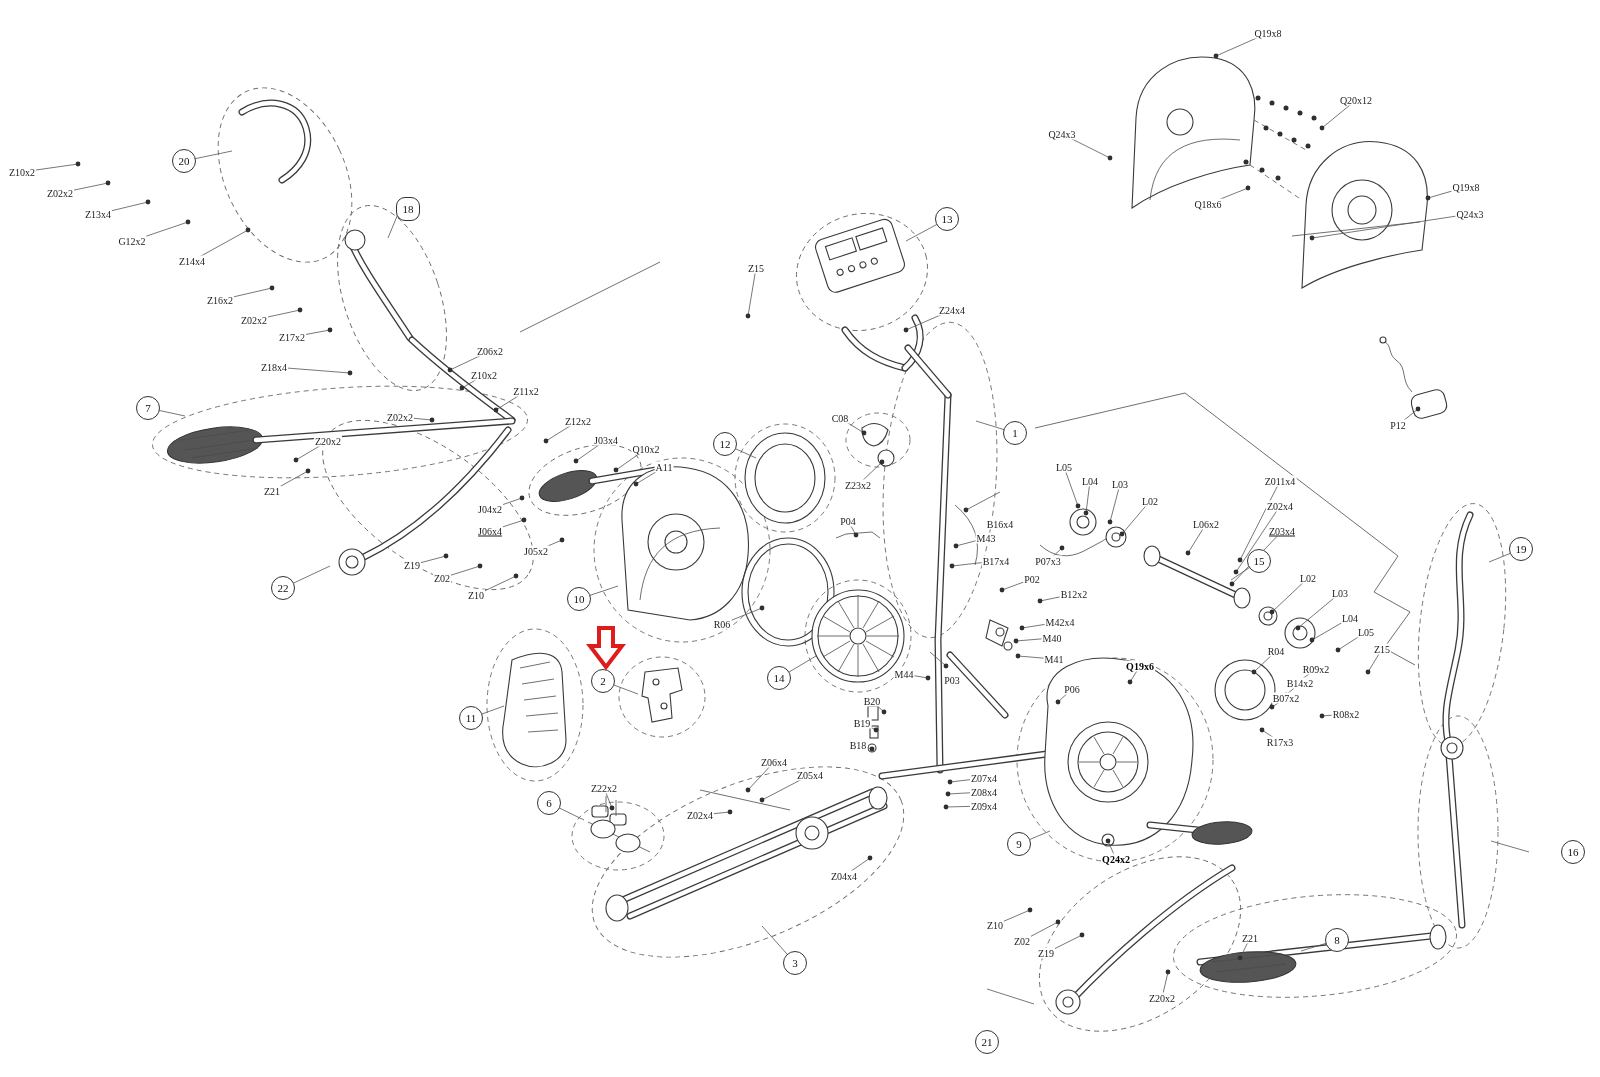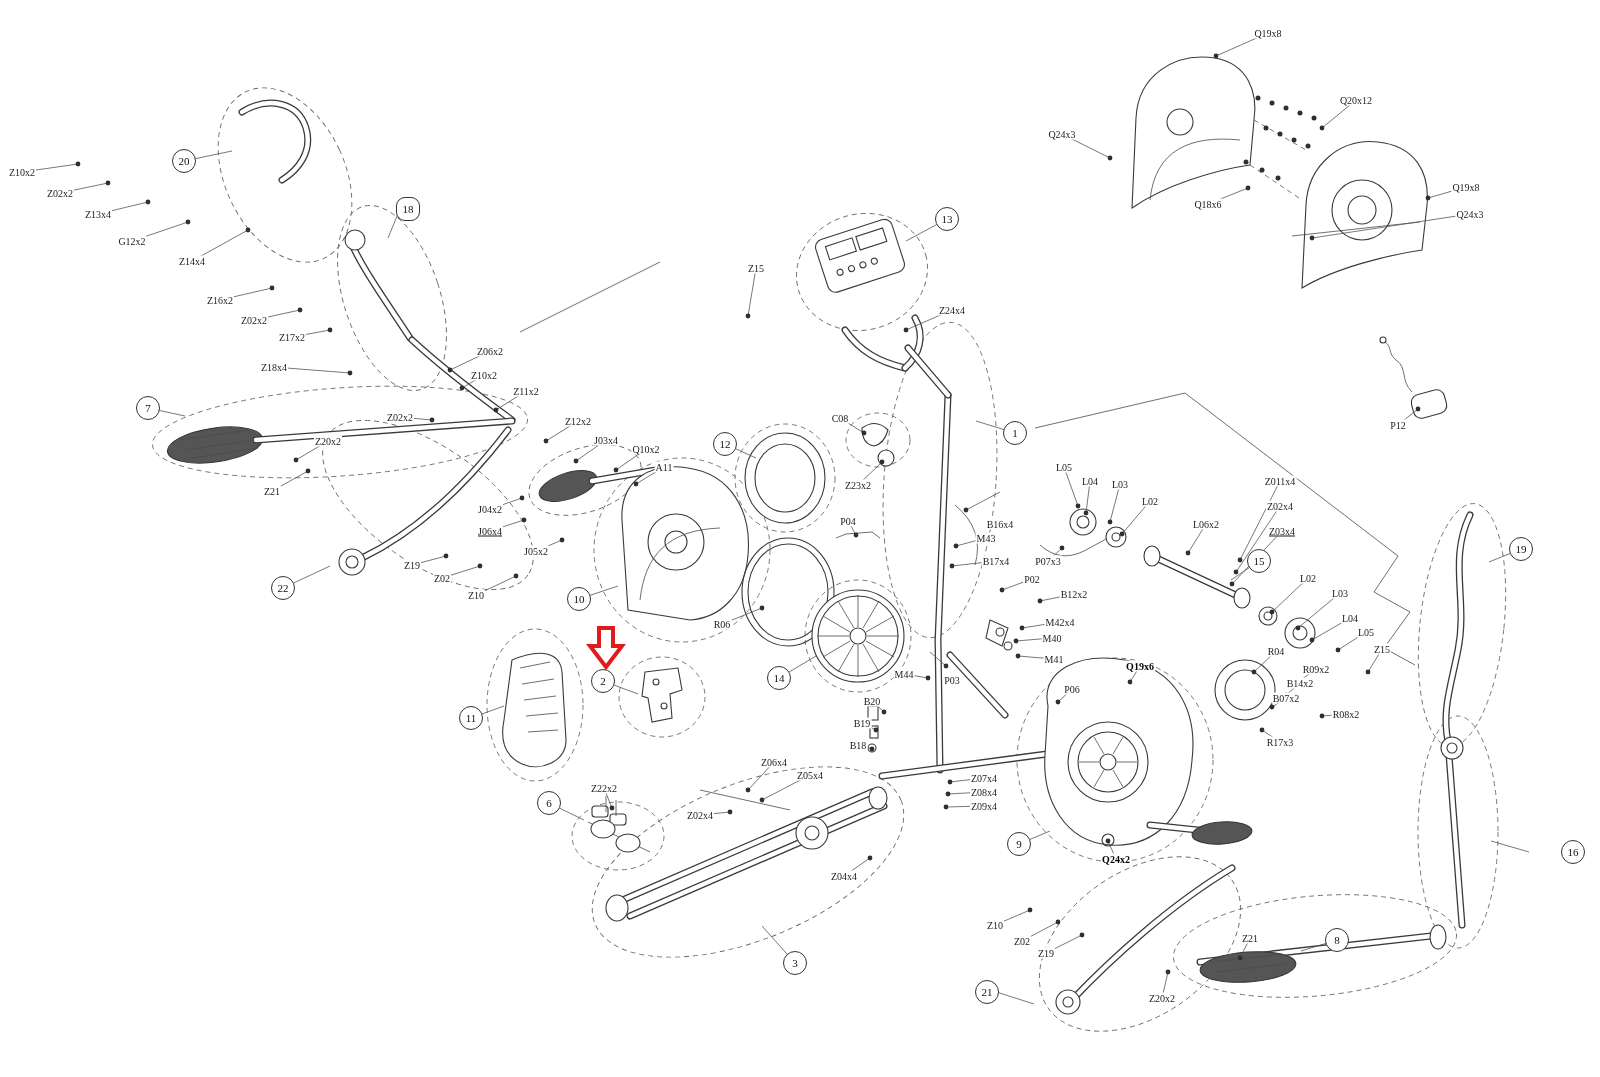--- a/index.html
+++ b/index.html
@@ -576,21 +576,21 @@
       <div class="callout" style="left: 725px; top: 444px;">12</div>
       <div class="callout" style="left: 579px; top: 599px;">10</div>
       <div class="callout" style="left: 471px; top: 718px;">11</div>
       <div class="callout" style="left: 603px; top: 681px;">2</div>
       <div class="callout" style="left: 549px; top: 803px;">6</div>
       <div class="callout" style="left: 779px; top: 678px;">14</div>
       <div class="callout" style="left: 795px; top: 963px;">3</div>
       <div class="callout" style="left: 1015px; top: 433px;">1</div>
       <div class="callout" style="left: 1259px; top: 561px;">15</div>
       <div class="callout" style="left: 1019px; top: 844px;">9</div>
-      <div class="callout" style="left: 987px; top: 992px; text-align: right;">21</div>
+      <div class="callout" style="left: 987px; top: 1042px; text-align: right;">21</div>
       <div class="callout" style="left: 1337px; top: 940px;">8</div>
       <div class="callout" style="left: 1529px; top: 852px; margin-left: 44px;">16</div>
       <div class="callout" style="left: 1521px; top: 549px;">19</div>
     </div>
 
   <div id="red-arrow" style="left: 606px; top: 647px;">
     <svg width="40" height="46" viewBox="0 0 40 46">
       <polygon id="red-arrow-shape" points="13,4 27,4 27,22 36,22 20,43 4,22 13,22" fill="#ffffff" stroke="#e01b1b" stroke-width="4" stroke-linejoin="miter"></polygon>
     </svg>
   </div>

